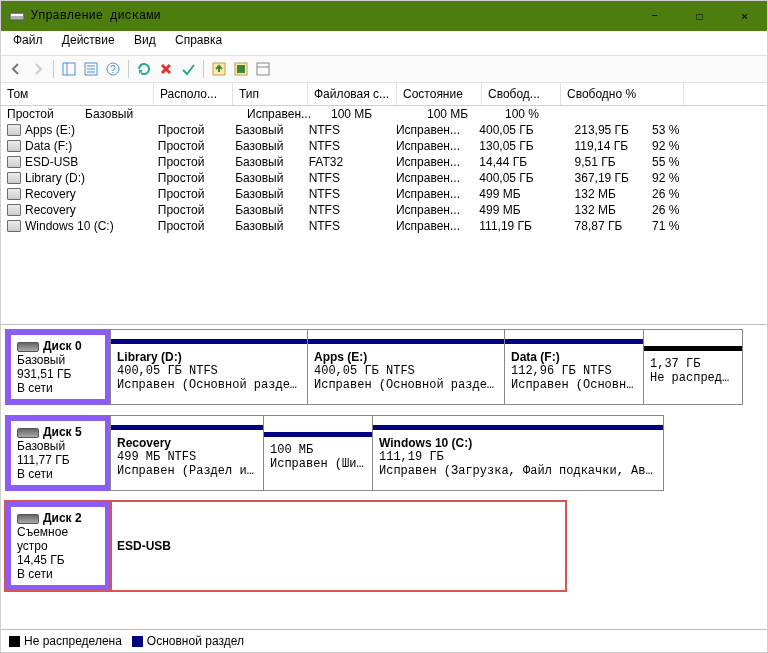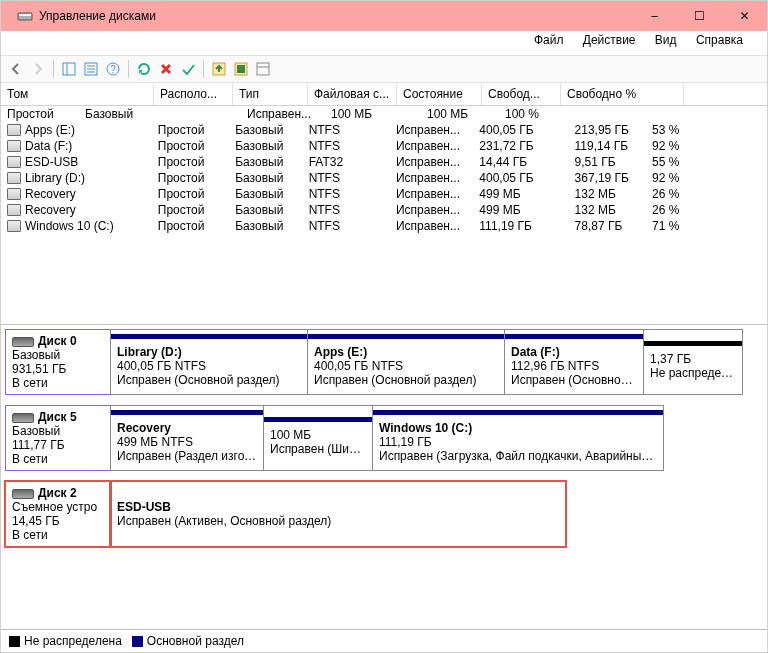--- a/index.html
+++ b/index.html
@@ -1,22 +1,22 @@
 <!DOCTYPE html>
 <html><head>
 <meta charset="utf-8">
 <style>
   html, body { margin:0; padding:0; font-family: "Segoe UI", Tahoma, sans-serif; font-size:12px; color:#000; background:#fff; }
   .window { width:768px; height:653px; border:1px solid #d0d0d0; box-sizing:border-box; display:flex; flex-direction:column; position:relative; }
-  .titlebar { height:30px; display:flex; align-items:center; padding:0 0 0 16px; background:#fca5a5; }
+  .titlebar { height:30px; display:flex; align-items:center; padding:0 0 0 8px; background:#4d7c0f;font-family:Liberation Mono, monospace; }
   .titlebar .title { flex:1; font-size:12px; color:#000; }
   .titlebar .title-icon { width:16px; height:16px; margin-right:6px; display:inline-block; }
   .win-controls { display:flex; }
   .win-controls .wc { width:45px; height:30px; display:flex; align-items:center; justify-content:center; color:#000; }
-  .menubar { height:20px; padding:2px 16px;text-align:right; }
+  .menubar { height:20px; padding:2px 4px; }
   .menubar span { padding:1px 8px; }
   .toolbar { height:26px; border-top:1px solid #e0e0e0; border-bottom:1px solid #e0e0e0; display:flex; align-items:center; padding:0 6px; gap:4px; background:#fafafa; }
   .tb-sep { width:1px; height:18px; background:#ccc; margin:0 2px; }
   .toolbar .tb { width:18px; height:18px; display:flex; align-items:center; justify-content:center; }
 
   .content { flex:1; overflow:hidden; display:flex; flex-direction:column; }
 
   
   .vol-list { border-bottom:1px solid #c0c0c0; }
   .col-headers { display:flex; background:#fff; border-bottom:1px solid #d0d0d0; }
@@ -29,30 +29,30 @@
   .c-fs  { width:76px; }
   .c-stat{ width:72px; }
   .c-cap { width:84px; }
   .c-free{ width:66px; }
   .c-pct { width:110px; }
   .vol-icon { width:12px; height:10px; display:inline-block; border:1px solid #6a6a6a; border-radius:1px; background:linear-gradient(#eee,#ccc); margin-right:4px; vertical-align:middle; position:relative; top:-1px;}
 
   
   .disk-area { flex:1; overflow:auto; padding:4px 4px 0 4px; }
   .disk-row { display:flex; margin-bottom:10px; }
-  .disk-info { width:106px; border:1px solid #8b5cf6; padding:4px 6px; box-sizing:border-box; }
+  .disk-info { width:106px; border:6px solid #8b5cf6; padding:4px 6px; box-sizing:border-box; }
   .disk-icon { width:20px; height:8px; display:inline-block; background:linear-gradient(#666,#aaa); border:1px solid #555; border-radius:2px; margin-right:4px; vertical-align:middle; }
   .disk-name { font-weight:bold; }
   .disk-parts { flex:1; display:flex; }
   .part { border:1px solid #888; margin-left:-1px; box-sizing:border-box; padding:3px 6px 3px 6px; display:flex; flex-direction:column; justify-content:center; overflow:hidden; }
   .part .band { height:5px; margin:-3px -6px 6px -6px; }
   .band-primary { background:#000080; }
   .band-unalloc { background:#000; }
   .part-title { font-weight:bold; white-space:nowrap; overflow:hidden; text-overflow:ellipsis; }
-  .part-sub, .part-status { font-size:12px; white-space:nowrap; overflow:hidden; text-overflow:ellipsis; }
+  .part-sub, .part-status { font-size:12px; white-space:nowrap; overflow:hidden; text-overflow:ellipsis;font-family:Liberation Mono, monospace; }
 
   .disk2-highlight .disk-info, .disk2-highlight .part { outline:2px solid #d9534f; outline-offset:-1px; }
 
   .legend { height:22px; border-top:1px solid #c0c0c0; display:flex; align-items:center; gap:10px; padding:0 8px; font-size:12px;}
   .leg-box { width:11px; height:11px; display:inline-block; margin-right:4px; vertical-align:middle; }
 
   svg { display:block; }
 </style>
 </head>
 <body>
@@ -188,21 +188,21 @@
             <div class="c-cap">400,05 ГБ</div>
             <div class="c-free">213,95 ГБ</div>
             <div class="c-pct">53 %</div>
           </div>
           <div class="vol-row">
             <div class="c-tom"><span class="vol-icon"></span><span>Data (F:)</span></div>
             <div class="c-loc">Простой</div>
             <div class="c-type">Базовый</div>
             <div class="c-fs">NTFS</div>
             <div class="c-stat">Исправен...</div>
-            <div class="c-cap">231,72 ГБ</div>
+            <div class="c-cap">130,05 ГБ</div>
             <div class="c-free">119,14 ГБ</div>
             <div class="c-pct">92 %</div>
           </div>
           <div class="vol-row">
             <div class="c-tom"><span class="vol-icon"></span><span>ESD-USB</span></div>
             <div class="c-loc">Простой</div>
             <div class="c-type">Базовый</div>
             <div class="c-fs">FAT32</div>
             <div class="c-stat">Исправен...</div>
             <div class="c-cap">14,44 ГБ</div>
@@ -317,21 +317,20 @@
         <div class="disk-row disk2-highlight">
           <div class="disk-info">
             <div><span class="disk-icon"></span><span class="disk-name">Диск 2</span></div>
             <div>Съемное устро</div>
             <div>14,45 ГБ</div>
             <div>В сети</div>
           </div>
           <div class="disk-parts">
             <div class="part" style="width: 456px;">
               <div class="part-title">ESD-USB</div>
-              <div class="part-status">Исправен (Активен, Основной раздел)</div>
             </div>
           </div>
         </div>
       </div>
   </div>
 
   <div class="legend">
     <span><span class="leg-box" style="background:#000"></span><span>Не распределена</span></span>
     <span><span class="leg-box" style="background:#000080"></span><span>Основной раздел</span></span>
   </div>

